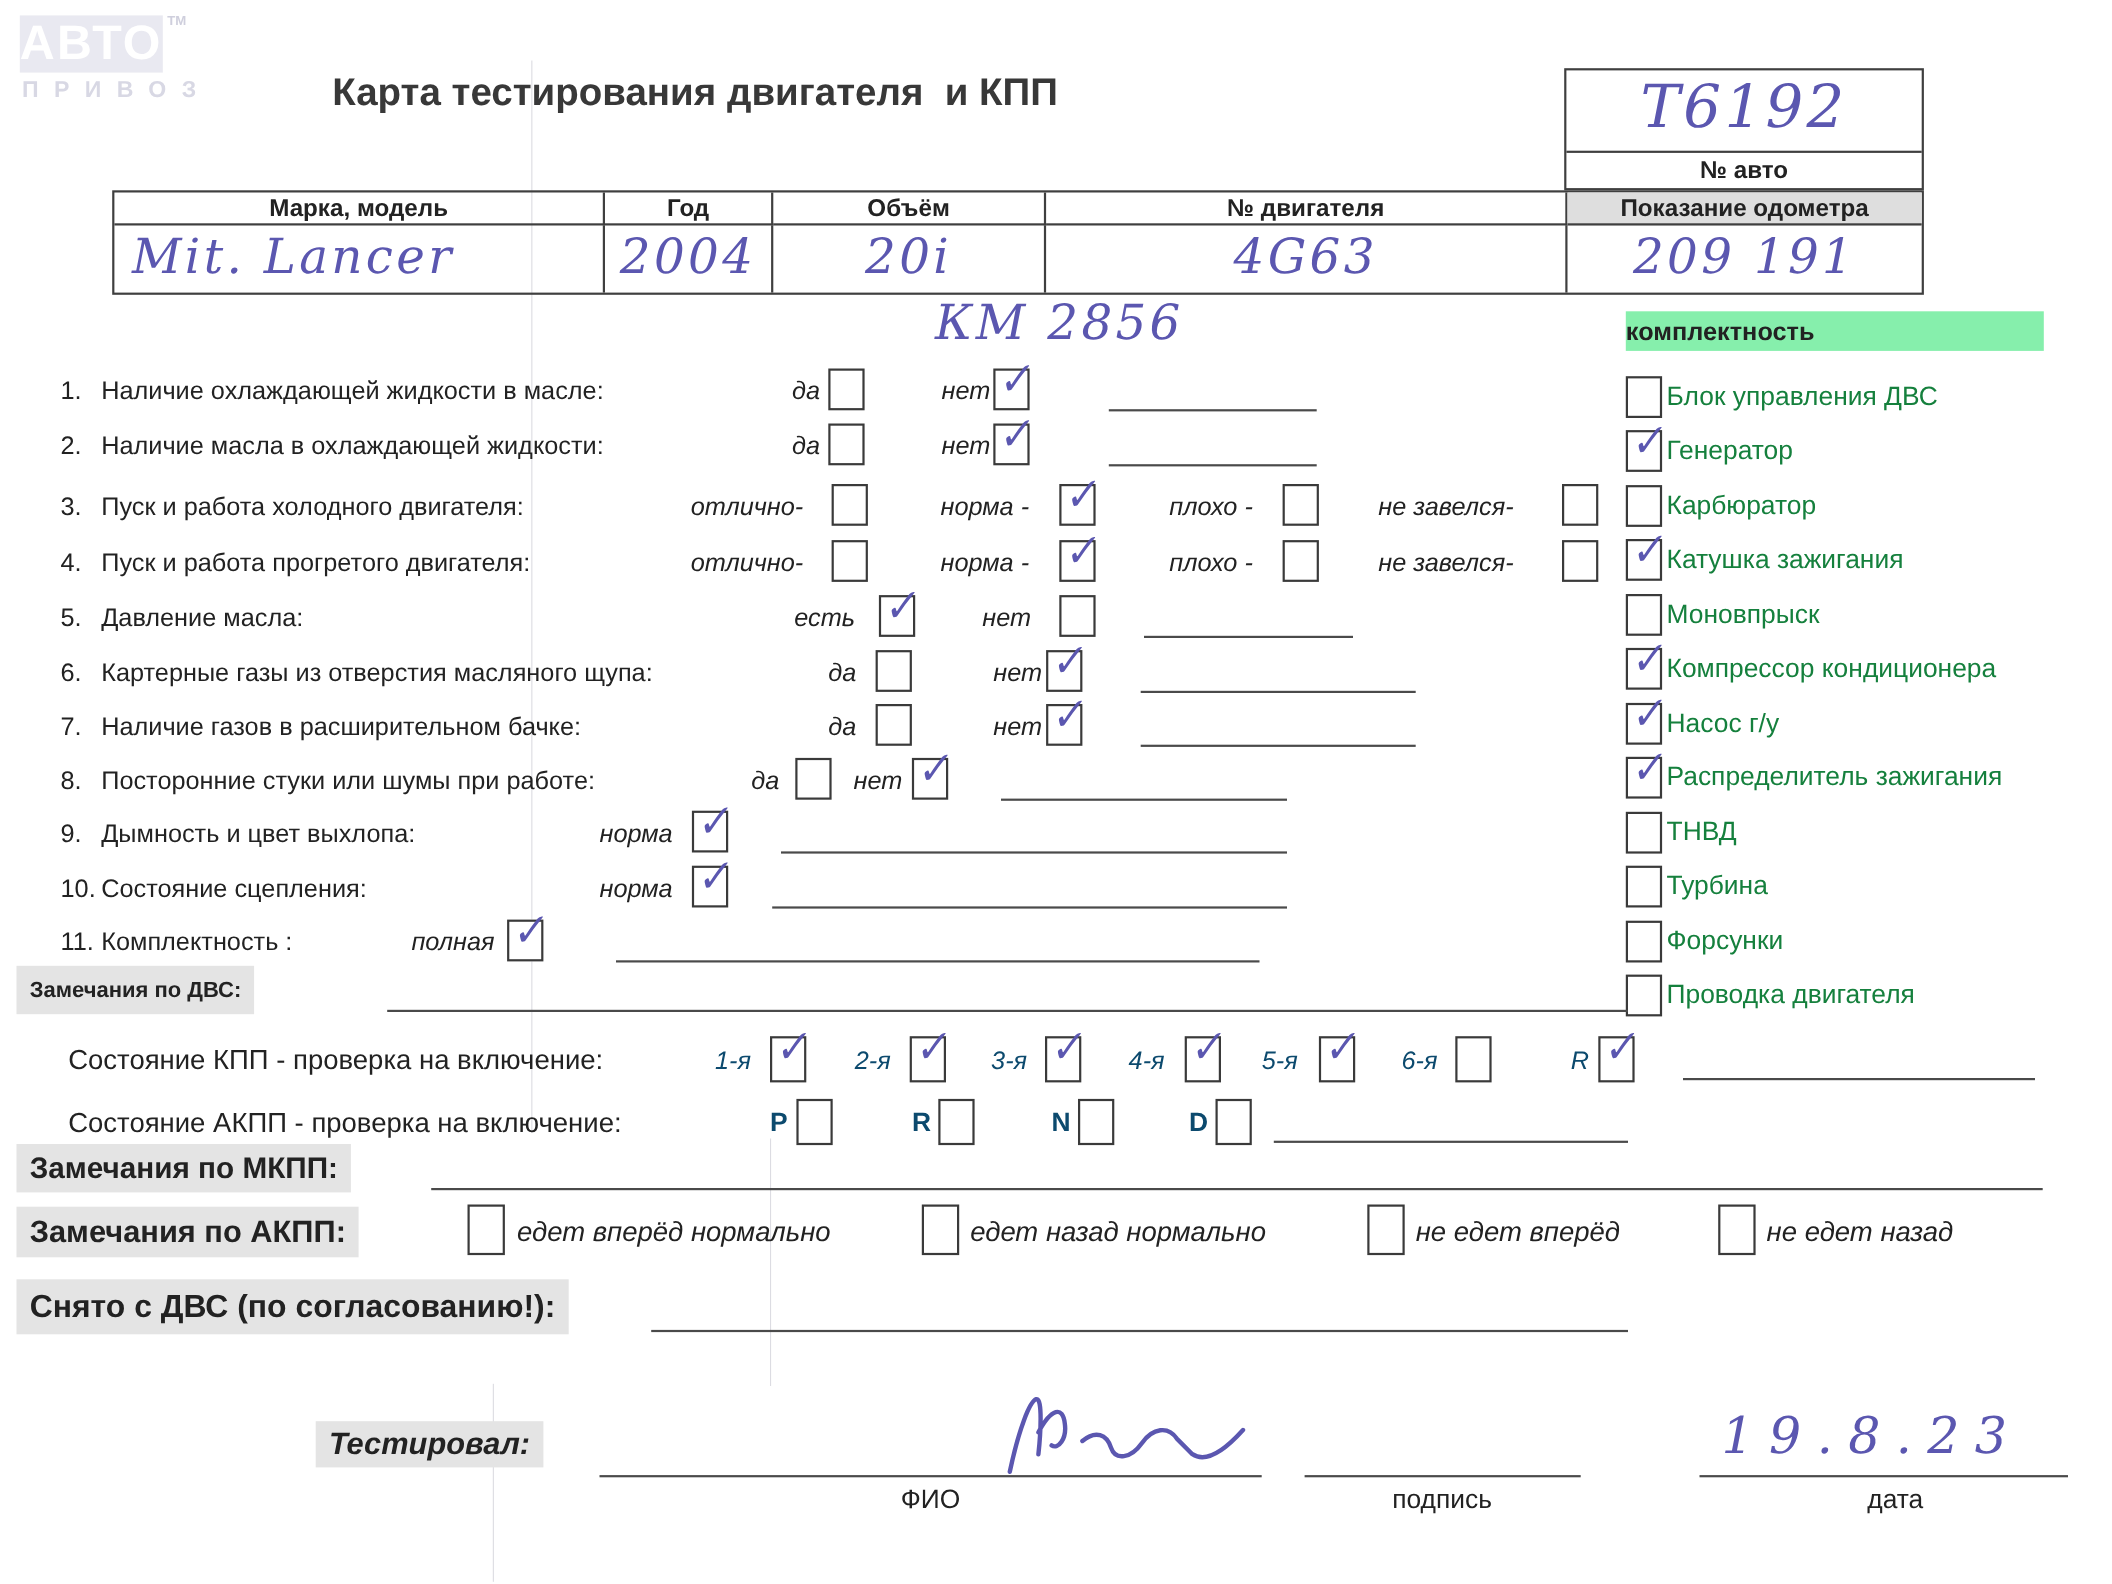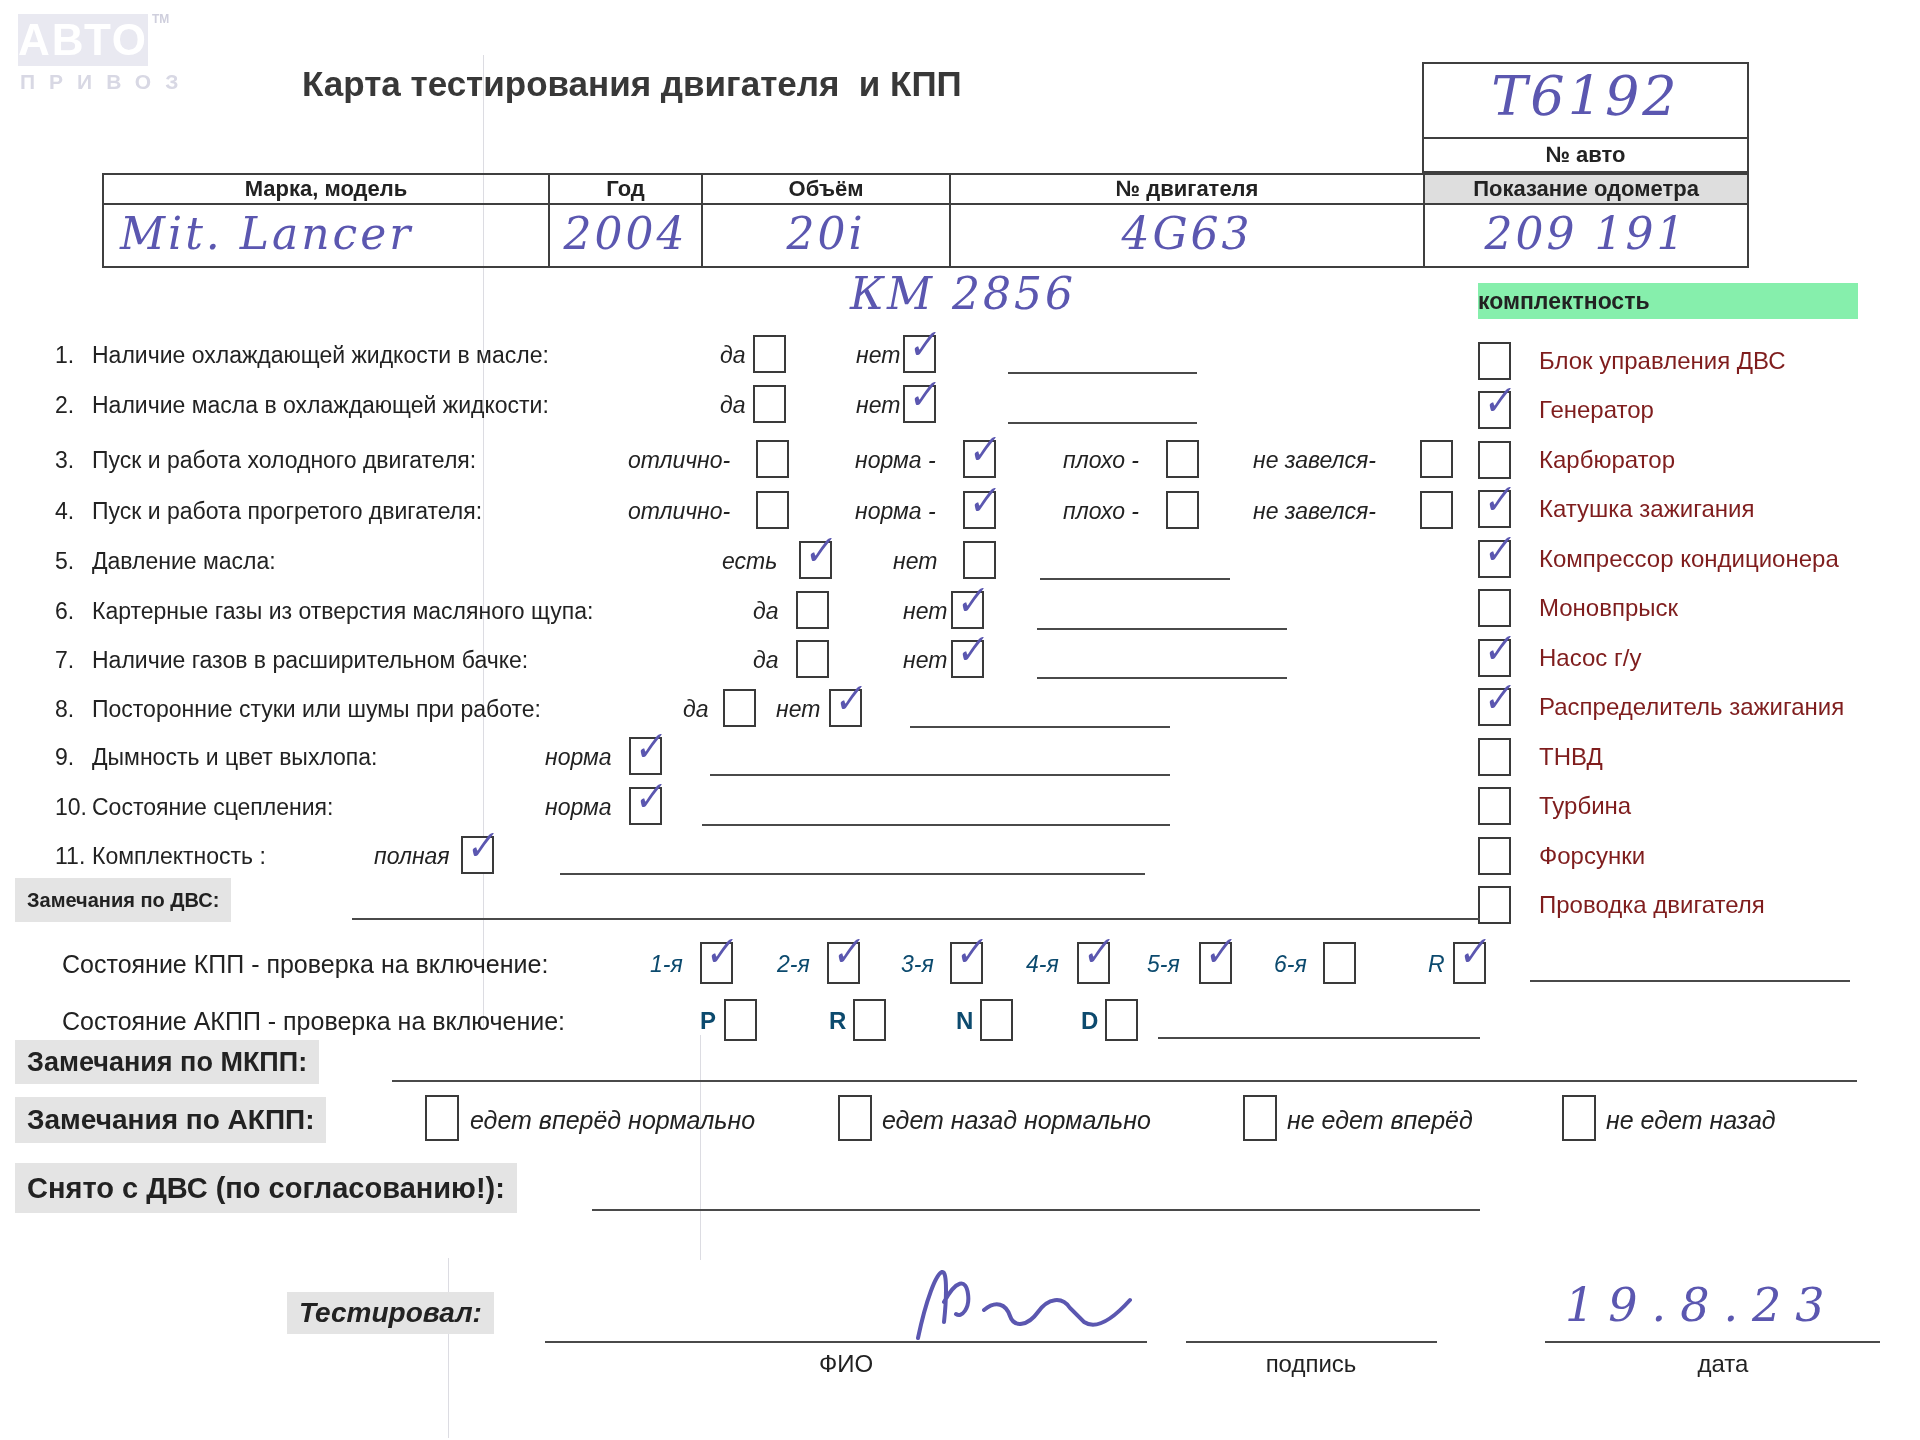--- a/index.html
+++ b/index.html
@@ -30,21 +30,21 @@
   .vtable .cell{height:61px;border-right:2px solid #3f3f3f;box-sizing:border-box;text-align:center;
                 font-size:44px;line-height:58px;}
   .vtable .cell:last-child{border-right:none;}
   .vtable .cell.make{text-align:left;padding-left:16px;}
   .engine-extra{position:absolute;left:850px;top:268px;font-size:44px;}
   
   .compl-hdr{position:absolute;left:1478px;top:283px;width:380px;height:36px;background:#86efac;
              font-size:23px;font-weight:bold;text-align:left;line-height:36px;color:#222;}
   .compl-list{position:absolute;left:1478px;top:336px;display:flex;flex-direction:column;}
   .compl-item{height:49.5px;display:flex;align-items:center;}
-  .compl-item .txt{margin-left:28px;font-size:24px;color:#7f1d1d;}
+  .compl-item .txt{margin-left:4px;font-size:24px;color:#15803d;}
   
   .cb{position:relative;display:inline-block;width:33px;height:38px;border:2.5px solid #3a3a3a;
       box-sizing:border-box;background:#fff;flex:none;}
   .cb.checked::after{content:"✓";position:absolute;left:1px;top:-14px;font-size:38px;color:#5b57b0;
       font-family:"DejaVu Serif",serif;font-style:italic;transform:rotate(-8deg);}
   
   .row{position:absolute;left:0;width:1920px;height:46px;}
   .row .num{position:absolute;left:55px;line-height:46px;font-size:23px;color:#222;}
   .row .lbl{position:absolute;left:92px;line-height:46px;font-size:23px;color:#222;}
   .row .opt{position:absolute;line-height:46px;font-size:23px;font-style:italic;color:#222;}
@@ -112,26 +112,26 @@
       </div>
     <div class="compl-item">
         <span class="cb"></span>
         <span class="txt">Карбюратор</span>
       </div>
     <div class="compl-item">
         <span class="cb checked"></span>
         <span class="txt">Катушка зажигания</span>
       </div>
     <div class="compl-item">
+        <span class="cb"></span>
+        <span class="txt">Моновпрыск</span>
+      </div>
+    <div class="compl-item">
         <span class="cb checked"></span>
         <span class="txt">Компрессор кондиционера</span>
-      </div>
-    <div class="compl-item">
-        <span class="cb"></span>
-        <span class="txt">Моновпрыск</span>
       </div>
     <div class="compl-item">
         <span class="cb checked"></span>
         <span class="txt">Насос г/у</span>
       </div>
     <div class="compl-item">
         <span class="cb checked"></span>
         <span class="txt">Распределитель зажигания</span>
       </div>
     <div class="compl-item">

